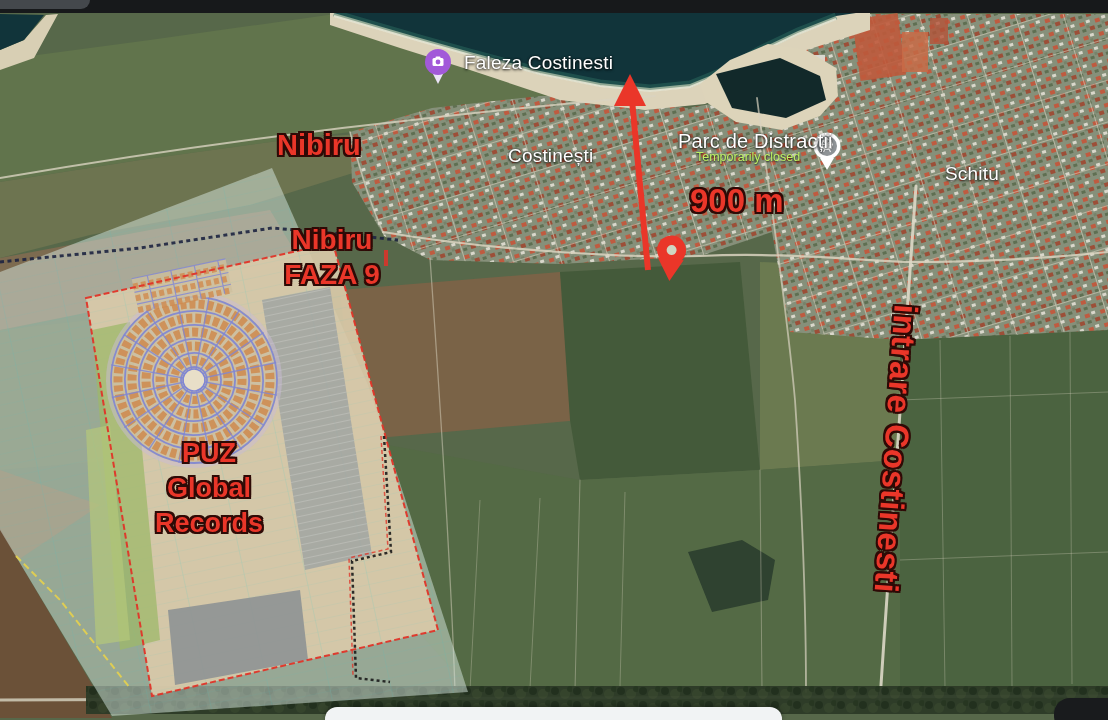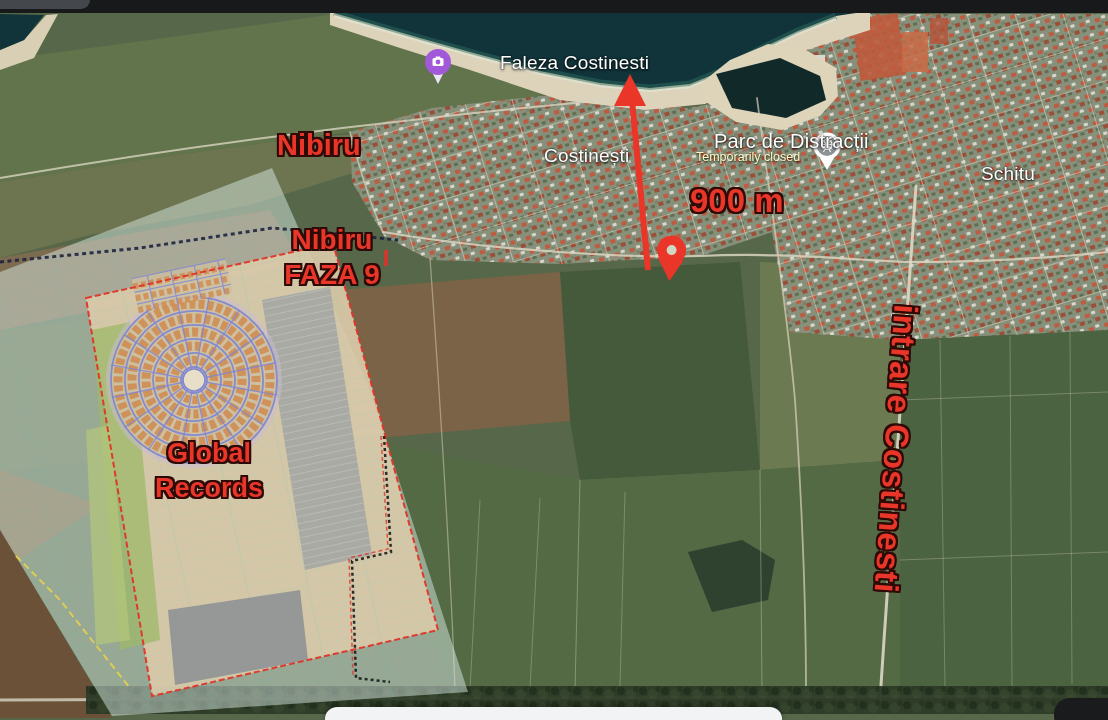--- a/index.html
+++ b/index.html
@@ -5,24 +5,23 @@
   html,body{margin:0;padding:0;background:#000;}
   #stage{
     position:relative;width:1108px;height:720px;overflow:hidden;
     font-family:"Liberation Sans",sans-serif;background:#57684a;
   }
   #stage svg{position:absolute;left:0;top:0;}
   .lbl{position:absolute;white-space:nowrap;pointer-events:auto;}
   .map-label{
     color:#fff;font-size:19px;font-weight:400;letter-spacing:.2px;
     text-shadow:0 1px 3px rgba(0,0,0,.9),0 0 2px rgba(0,0,0,.65);
-    margin-left:36px;
   }
   .map-sub{
-    color:#fef9c3;font-size:12.5px;font-weight:400;
+    color:#bef264;font-size:12.5px;font-weight:400;
     text-shadow:0 1px 2px rgba(0,0,0,.9);
   }
   .red-note{
     color:#ea3629;font-weight:700;line-height:1.25;
     text-shadow:-2px -2px 0 #2e0a06,2px -2px 0 #2e0a06,-2px 2px 0 #2e0a06,
       2px 2px 0 #2e0a06,-2px 0 0 #2e0a06,2px 0 0 #2e0a06,0 -2px 0 #2e0a06,0 2px 0 #2e0a06;
   }
   .topbar{position:absolute;left:0;top:0;width:1108px;height:13px;background:#17191b;}
   .topbar-tab{position:absolute;left:0;top:0;width:90px;height:9px;background:#44484c;border-radius:0 0 9px 0;}
   .bottombar{
@@ -226,20 +225,21 @@
   <div class="lbl map-label" style="left:678px;top:130px;font-size:20px;">Parc de Distracții</div>
   <div class="lbl map-sub" style="left:696px;top:150px;">Temporarily closed</div>
   <div class="lbl map-label" style="left:945px;top:163px;">Schitu</div>
 
   <div class="lbl red-note" style="left:277px;top:127px;font-size:29px;">Nibiru</div>
   <div class="lbl red-note" style="left:251px;top:222px;width:162px;font-size:28px;text-align:center;">
     <div>Nibiru</div>
     <div>FAZA 9</div>
   </div>
   <div class="lbl red-note" style="left:134px;top:436px;width:150px;font-size:27px;text-align:center;line-height:1.3;">
+    <div>PUZ</div>
     <div>Global</div>
     <div>Records</div>
   </div>
   <div class="lbl red-note" style="left:650px;top:180px;font-size:33px;margin-left:40px;">900 m</div>
   <div class="lbl red-note" style="left:896px;top:449px;font-size:33px;letter-spacing:1px;transform:translate(-50%,-50%) rotate(94deg);transform-origin:center;">intrare Costinesti</div>
 
   <div class="topbar">
     <div class="topbar-tab"></div>
   </div>
   <div class="bottombar"></div>

